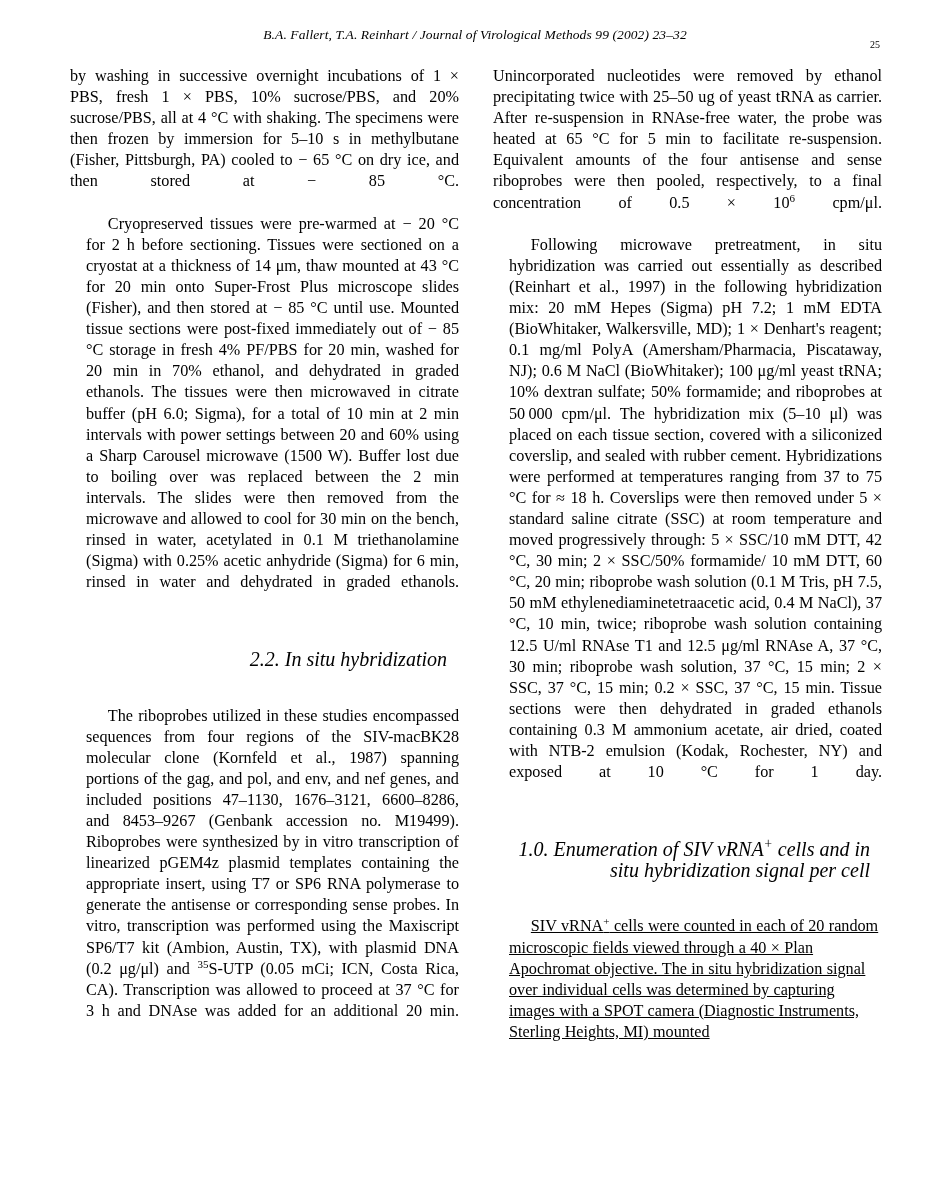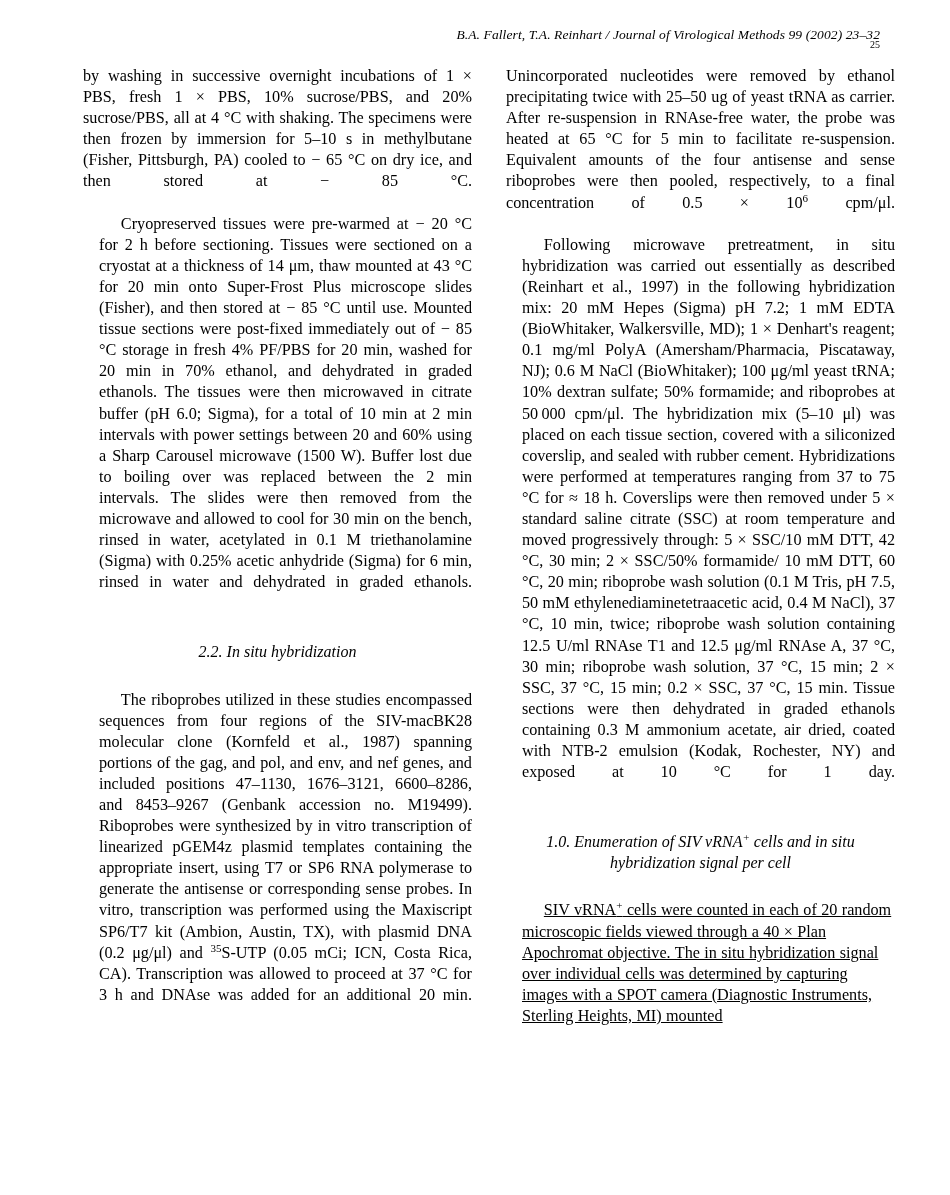--- a/index.html
+++ b/index.html
@@ -24,40 +24,40 @@
 
   
   .running-head {
     position: absolute;
     left: 70px;
     top: 27px;
     width: 810px;
     height: 20px;
     display: flex;
     align-items: baseline;
-    justify-content: flex-end;
+    justify-content: center;
   }
   .running-head-text {
     font-style: italic;
     font-size: 13.5px;
     letter-spacing: 0.1px;
     white-space: nowrap;
   }
   .page-number {
     position: absolute;
     right: 0;
     top: 12px;
     font-size: 10px;
     font-style: normal;
   }
 
   
   .columns {
     position: absolute;
-    left: 83px;
+    left: 70px;
     top: 66px;
     width: 812px;
     height: 1025px;
     display: flex;
     justify-content: space-between;
   }
   .column {
     width: 389px;
   }
 
@@ -81,26 +81,26 @@
     display: inline-block;
     width: 100%;
   }
   p.body-par.nojust {
     text-align: left;
     text-decoration: underline;
   }
   p.body-par.nojust::after { content: none; }
 
   h3.section-head {
-    margin: 4px;
-    font-size: 16px;
+    margin: 12px;
+    font-size: 20px;
     line-height: 21.1px;
     font-style: italic;
     font-weight: normal;
-    text-align: center;
+    text-align: right;
   }
   .gap-before-head { height: 23px; }
   .gap-after-head { height: 23px; }
 
   .it { }
   sup {
     font-size: 0.68em;
     vertical-align: super;
     line-height: 0;
   }

